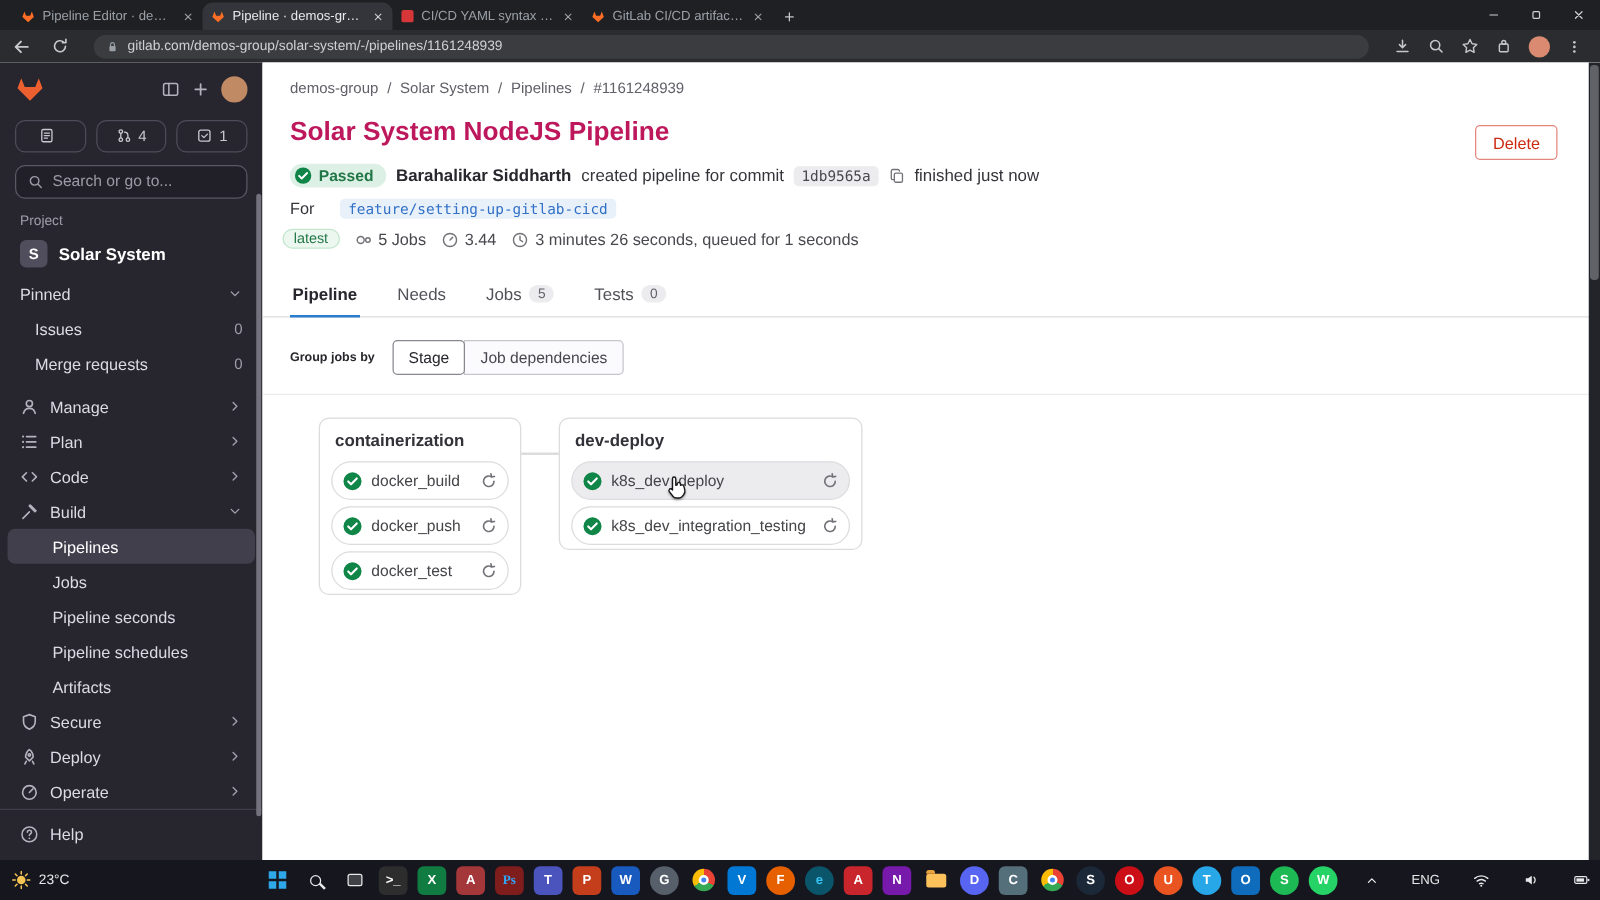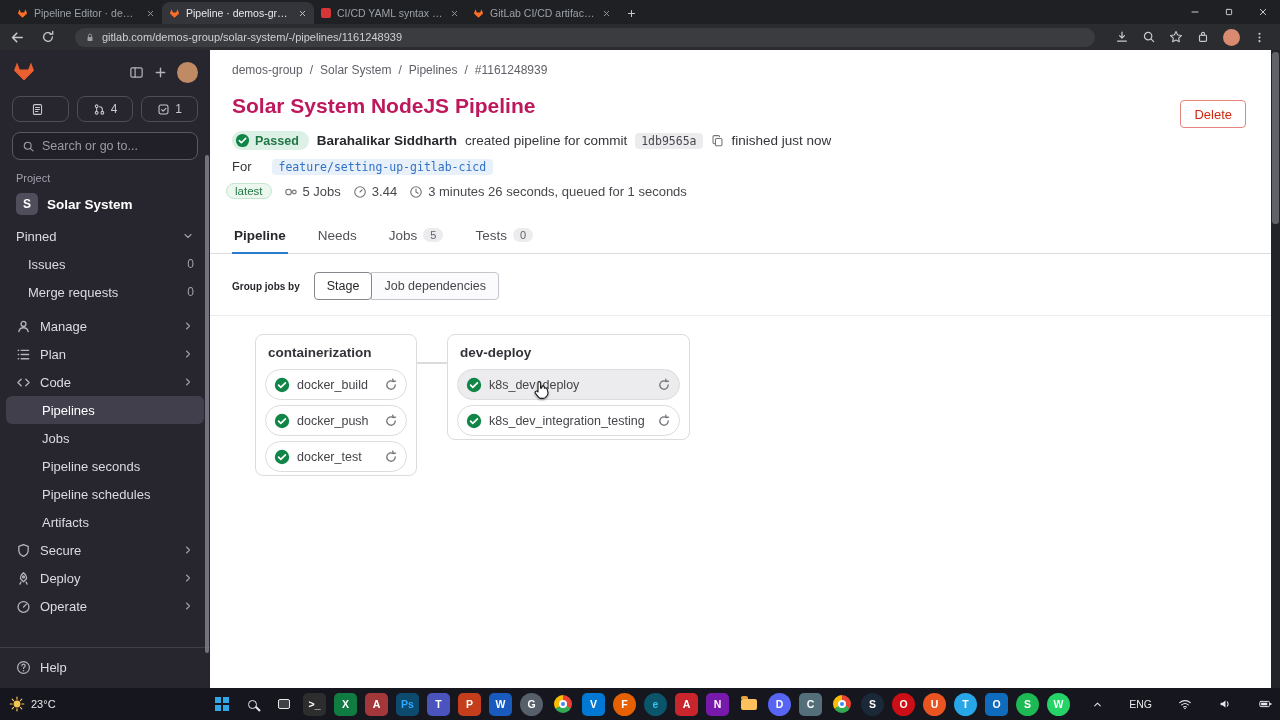--- a/index.html
+++ b/index.html
@@ -343,20 +343,30 @@
       </div>
       <div class="sb-item">
         <svg width="15" height="15" viewBox="0 0 16 16" class="st" stroke="#b4b3bd" stroke-width="1.4">
             <path d="M5.5 4.5 2 8l3.5 3.5M10.5 4.5 14 8l-3.5 3.5"></path>
           </svg>
         <span class="grow">Code</span>
         <svg width="12" height="12" viewBox="0 0 16 16" class="st" stroke="#a19fab" stroke-width="1.5">
             <path d="M6 4l4 4-4 4"></path>
           </svg>
       </div>
+      <div class="sb-item">
+        <svg width="15" height="15" viewBox="0 0 16 16" class="st" stroke="#b4b3bd" stroke-width="1.4">
+            <path d="M2.5 13.5 8 8"></path>
+            <path d="M7.2 3.3 12.7 8.8l1.8-1.8L9 1.5c-1 0-1.8.8-1.8 1.8z" fill="#b4b3bd" stroke="none"></path>
+          </svg>
+        <span class="grow">Build</span>
+        <svg width="12" height="12" viewBox="0 0 16 16" class="st" stroke="#a19fab" stroke-width="1.5">
+            <path d="M4 6l4 4 4-4"></path>
+          </svg>
+      </div>
 
       <div class="sb-item sub active">
         <span class="grow">Pipelines</span>
       </div>
       <div class="sb-item sub">
         <span class="grow">Jobs</span>
       </div>
       <div class="sb-item sub">
         <span class="grow">Pipeline seconds</span>
       </div>
@@ -617,21 +627,21 @@
         </div>
         <div class="tb-icon" style="background: rgb(45, 45, 45);">
           <span>&gt;_</span>
         </div>
         <div class="tb-icon" style="background: rgb(16, 124, 65);">
           <span>X</span>
         </div>
         <div class="tb-icon" style="background: rgb(164, 55, 58);">
           <span>A</span>
         </div>
-        <div class="tb-icon" style="background: #0c4a6e;">
+        <div class="tb-icon" style="background: #7f1d1d; font-family: Liberation Serif, serif;">
           <span style="color: rgb(49, 168, 255);">Ps</span>
         </div>
         <div class="tb-icon" style="background: rgb(75, 83, 188);">
           <span>T</span>
         </div>
         <div class="tb-icon" style="background: rgb(196, 62, 28);">
           <span>P</span>
         </div>
         <div class="tb-icon" style="background: rgb(24, 90, 189);">
           <span>W</span>

